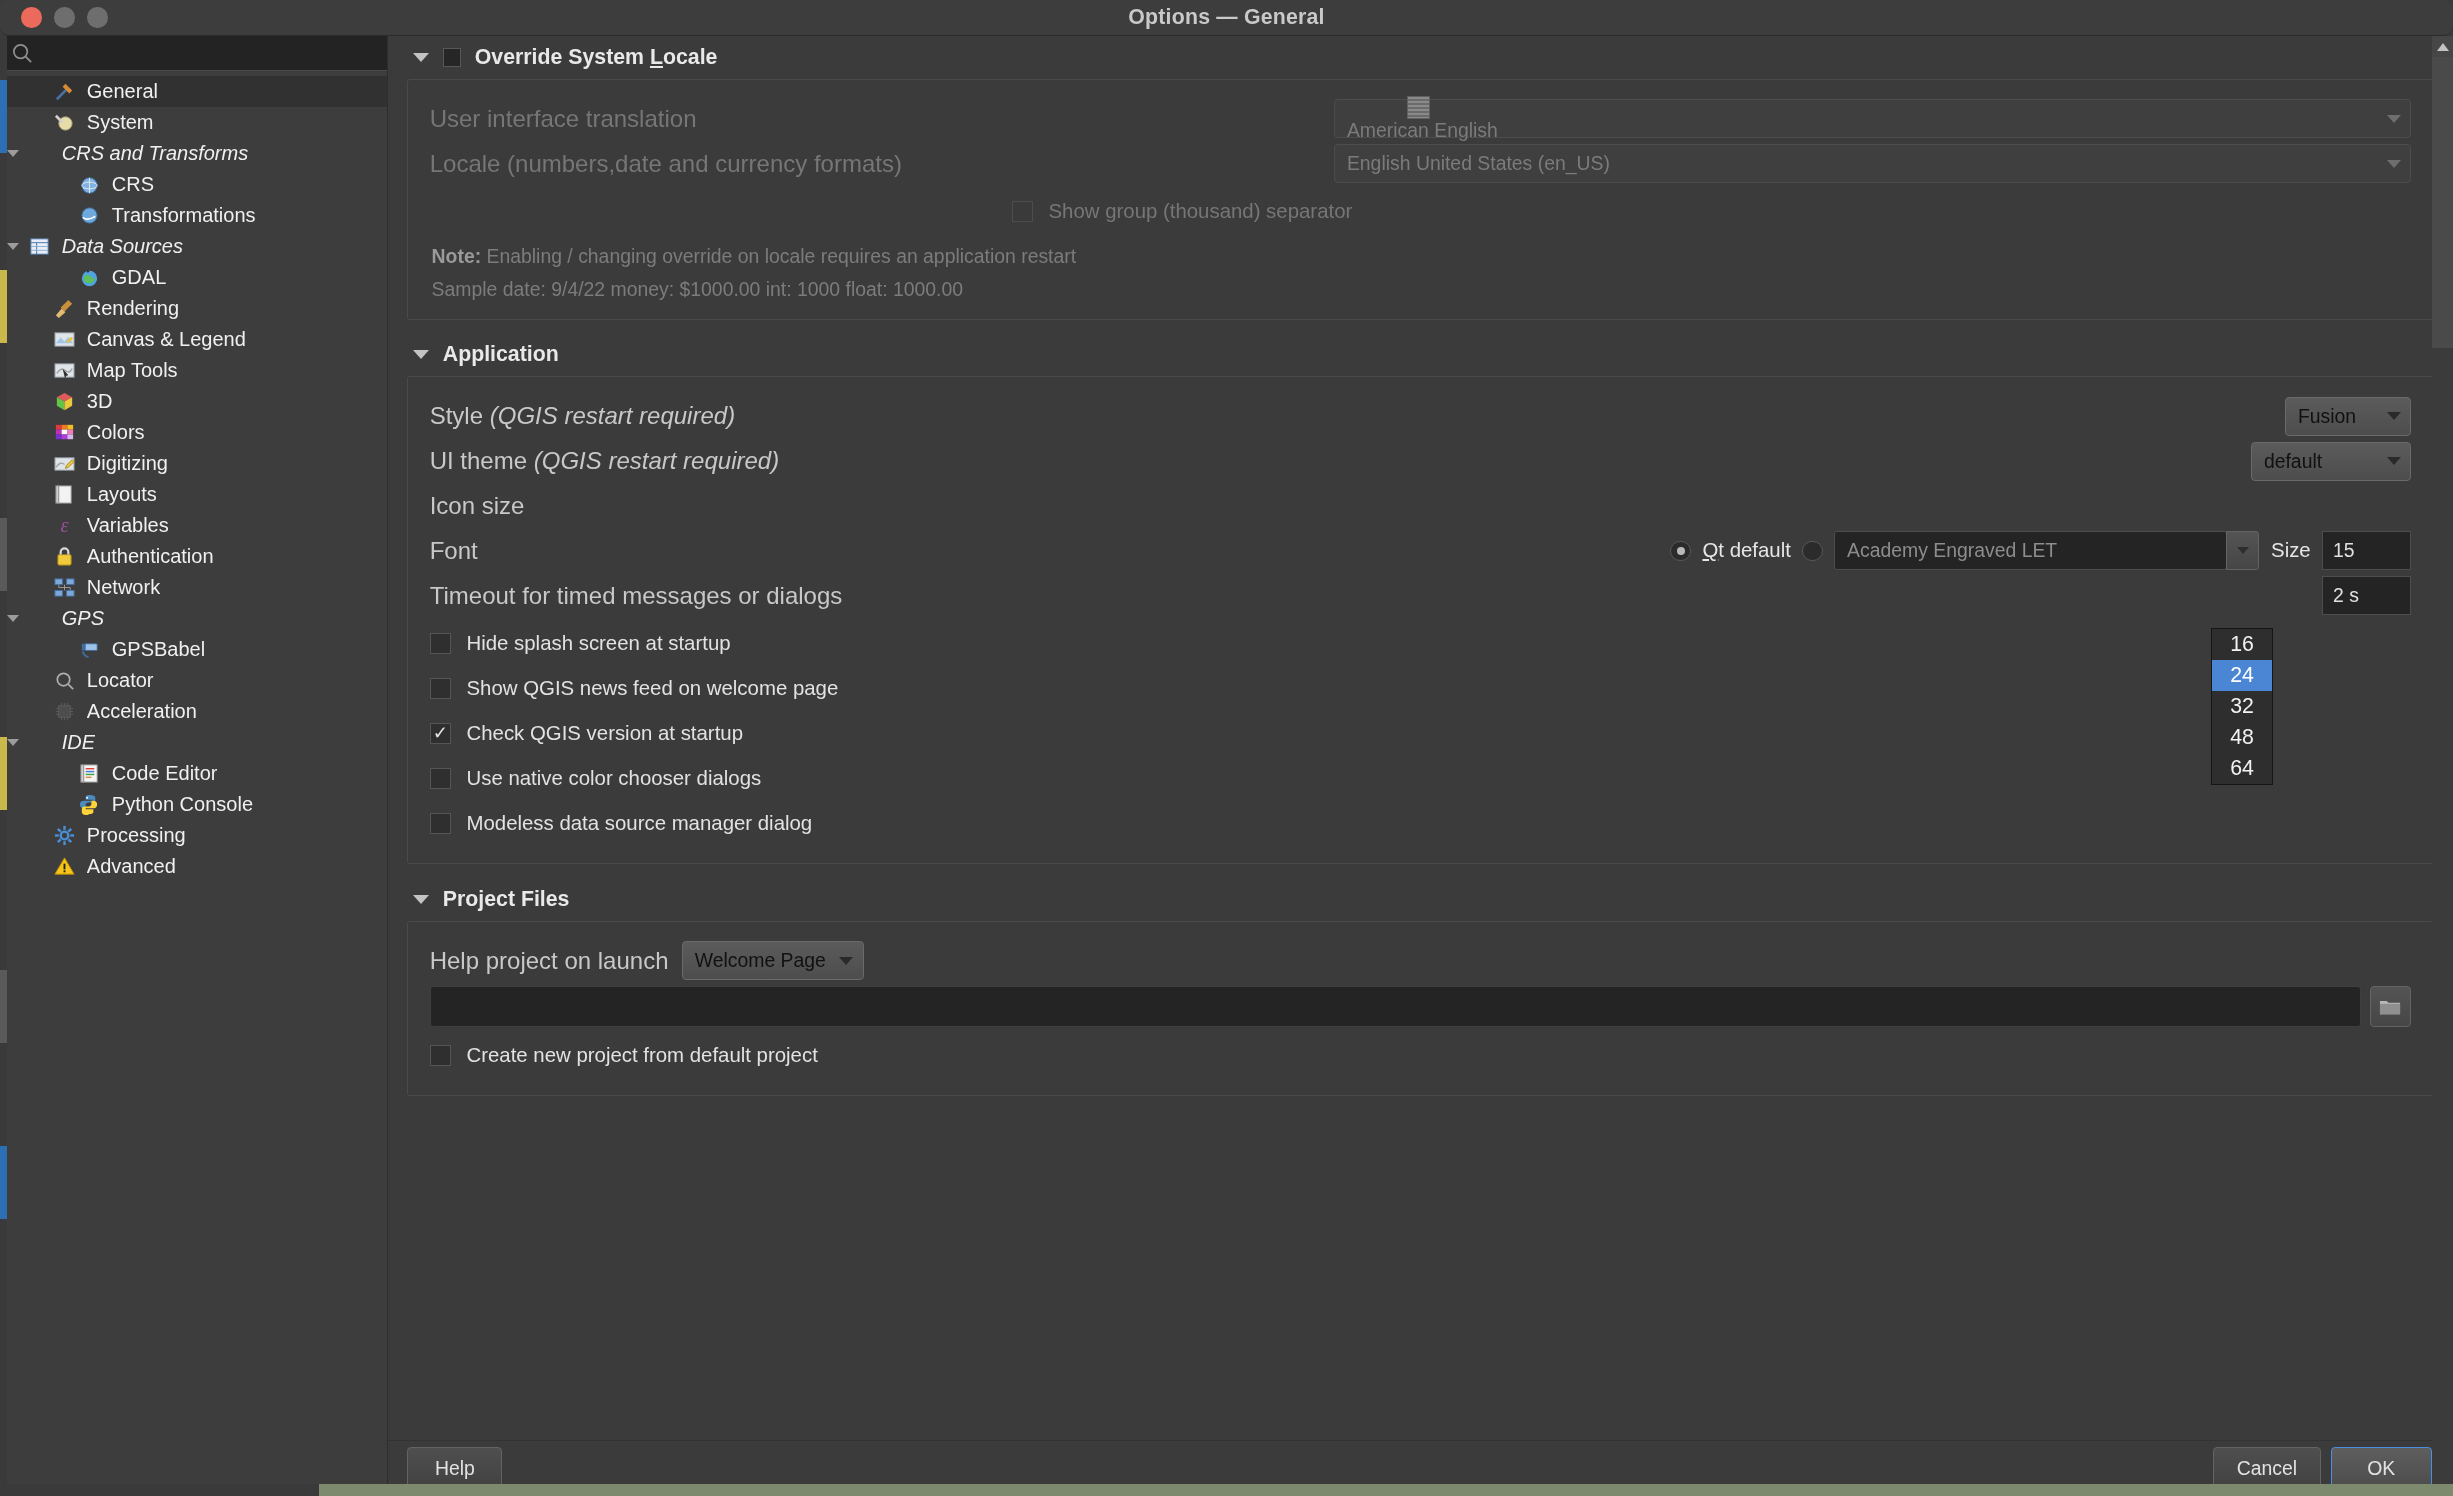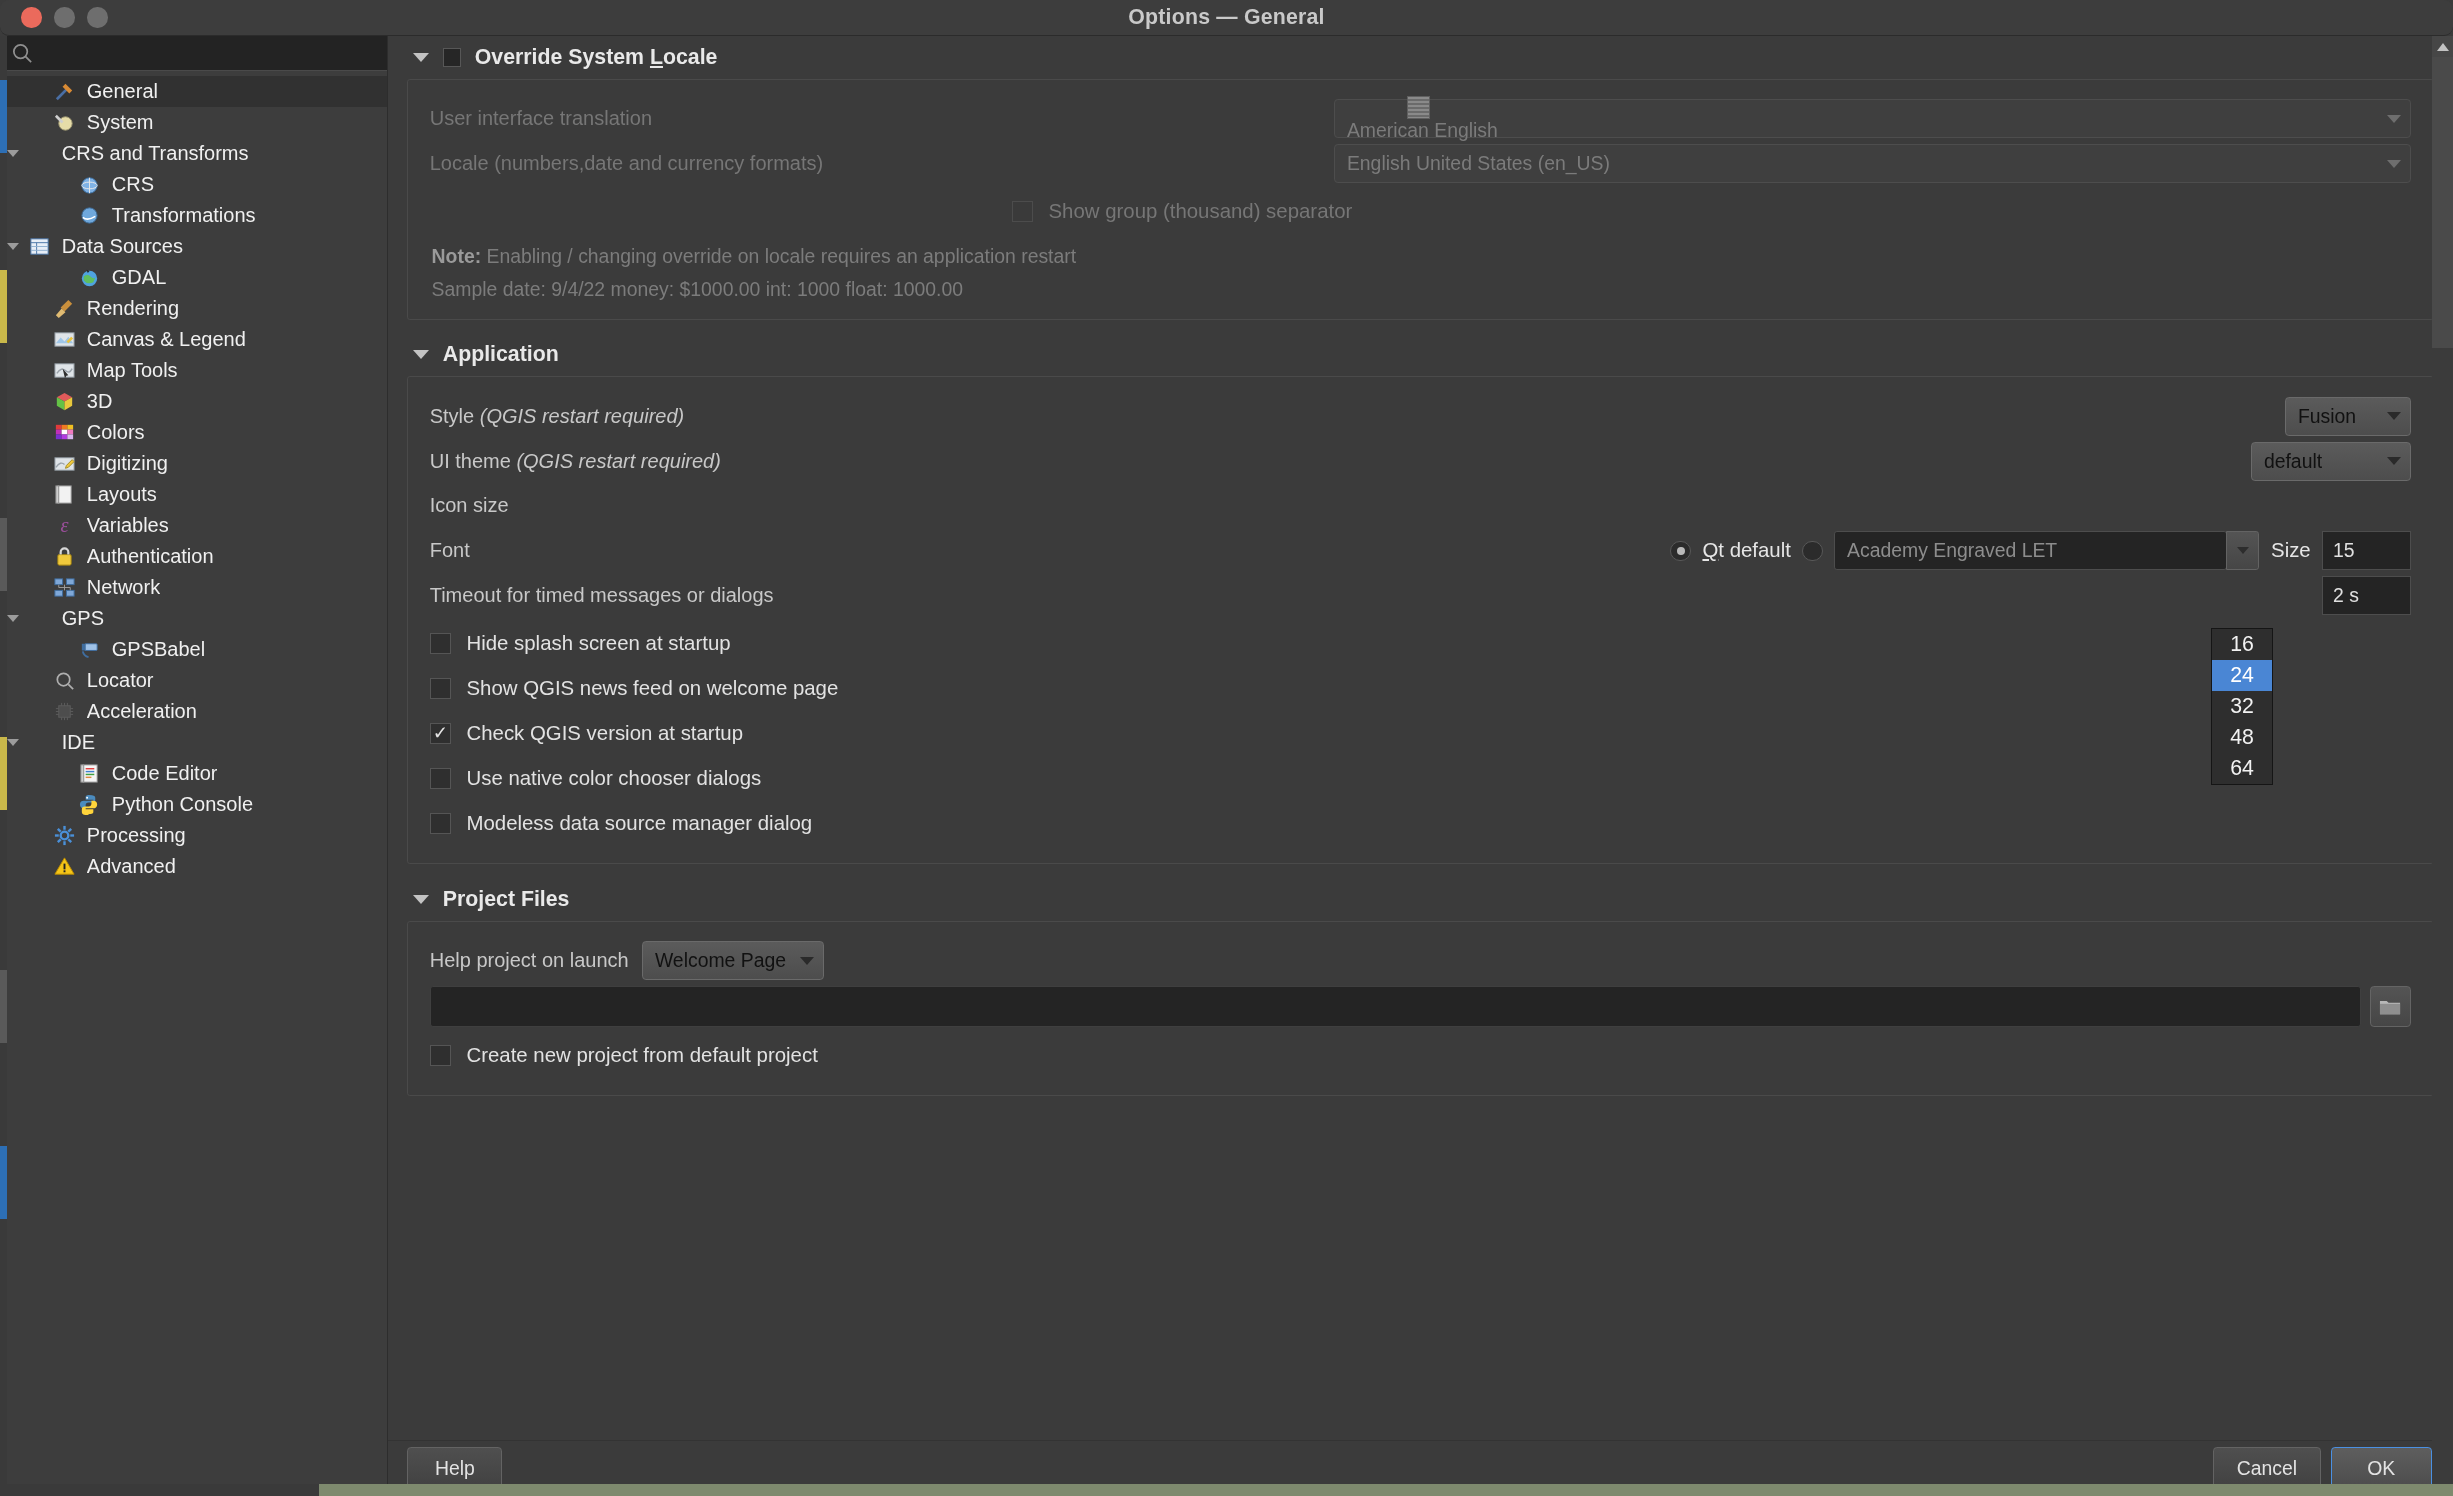--- a/index.html
+++ b/index.html
@@ -76,21 +76,21 @@
     border-right: 6.8px solid transparent;
     border-top: 7.8px solid #9c9c9c;
   }
   .ico {
     width: 29px; height: 25px; flex: 0 0 29px;
     display: flex; align-items: center; justify-content: center;
     font-size: 17.5px; line-height: 1; margin-right: 7.8px;
   }
   .ico svg { display: block; }
   .lbl { overflow: hidden; text-overflow: ellipsis; }
-  .ind0 { padding-left: 0px; }
+  .ind0 { padding-left: 0px; font-style: italic; }
   .ind1 { padding-left: 25px; }
   .ind2 { padding-left: 50px; }
 
   
   .edge-strip {
     position: absolute; left: 0; top: 0; bottom: 0; width: 6.8px;
     background: linear-gradient(180deg,#3a3a3a 0 3%,#2d6fb5 3% 8%,#3a3a3a 8% 16%,
       #c9b84a 16% 21%, #3a3a3a 21% 33%, #5a5a5a 33% 38%, #3a3a3a 38% 48%,
       #c9b84a 48% 53%, #3a3a3a 53% 64%, #5a5a5a 64% 69%, #3a3a3a 69% 76%,
       #2d6fb5 76% 81%, #3a3a3a 81% 100%);
@@ -121,21 +121,21 @@
   }
   .group-title { font-size: 21.3px; font-weight: bold; color: #e9e9e9; }
   .group-title .u { text-decoration: underline; }
   .group-box {
     border: 1px solid #4a4a4a; border-radius: 2.9px;
     padding: 13.6px 21.3px 17.5px 21.3px;
     background: #3b3b3b;
   }
 
   .row { display: flex; align-items: center; min-height: 39px; margin: 5.8px 0; }
-  .row .left { font-size: 20px; color: #c8c8c8; }
+  .row .left { font-size: 24px; color: #c8c8c8; }
   .row .left.dis { color: #767676; }
   .row .spacer { flex: 1 1 auto; }
   .row .right { display: flex; align-items: center; gap: 11.6px; }
 
   .combo {
     display: flex; align-items: center; justify-content: space-between;
     background: linear-gradient(180deg,#5b5b5b,#4d4d4d);
     border: 1px solid #6a6a6a; border-radius: 3.9px;
     color: #111; font-size: 19.4px; padding: 4.9px 9.7px 4.9px 11.6px;
     height: 39px; min-width: 126px;

